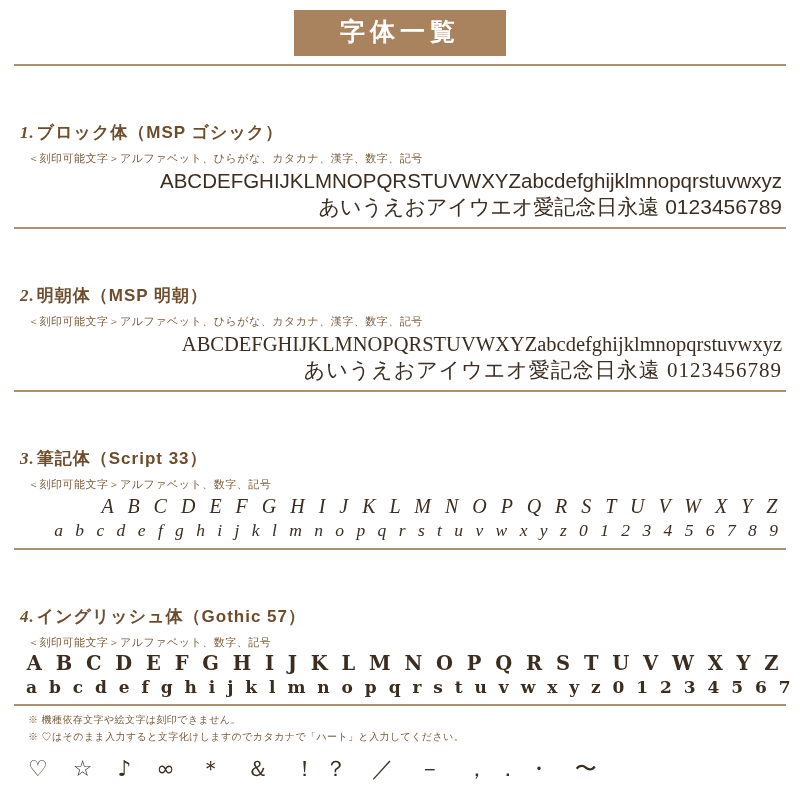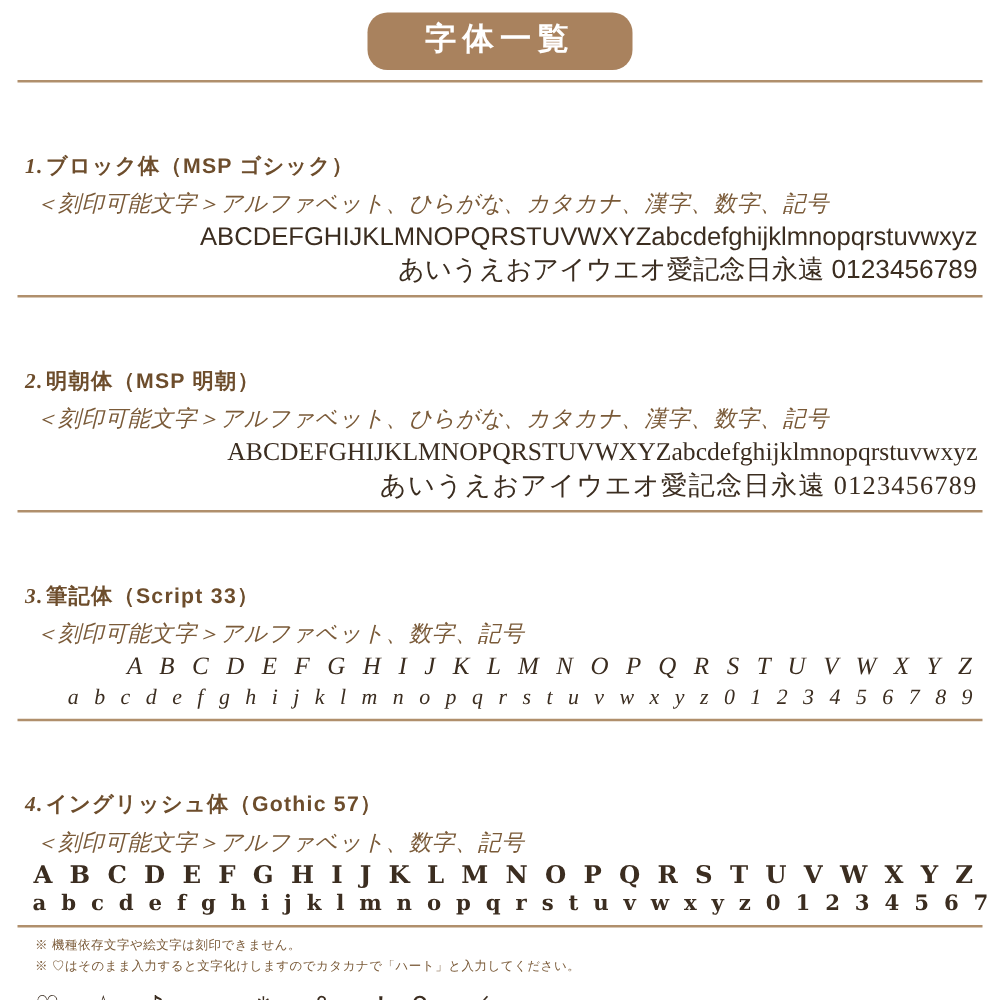--- a/index.html
+++ b/index.html
@@ -24,21 +24,21 @@
   
   .title-wrap {
     display: flex;
     justify-content: center;
     padding-top: 10px;
     padding-bottom: 8px;
   }
   .title-pill {
     background: #a9825e;
     color: #ffffff;
-    border-radius: 16px;
+    border-radius: 0;
     padding: 8px 46px 10px 46px;
     font-size: 25px;
     letter-spacing: 5px;
     font-weight: bold;
     line-height: 1.1;
   }
   
   .section {
     border-top: 2px solid #b08f6c;
     padding: 4px 4px 6px 4px;
@@ -55,26 +55,25 @@
     white-space: nowrap;
     margin-top: 48px;
   }
   .sec-head .num {
     font-style: italic;
     font-family: "Liberation Serif", serif;
     font-weight: bold;
     padding-right: 2px;
   }
   .allowed {
-    font-size: 18px;
+    font-size: 11px;
     color: #7a5a38;
     letter-spacing: 0.5px;
     padding: 4px 0 2px 10px;
     white-space: nowrap;
-    font-style: italic;
   }
   .sample {
     color: #3b2d20;
     padding-left: 8px;
     white-space: nowrap;
   }
   .sample-line {
     line-height: 1.28;
     text-align: right;
   }

